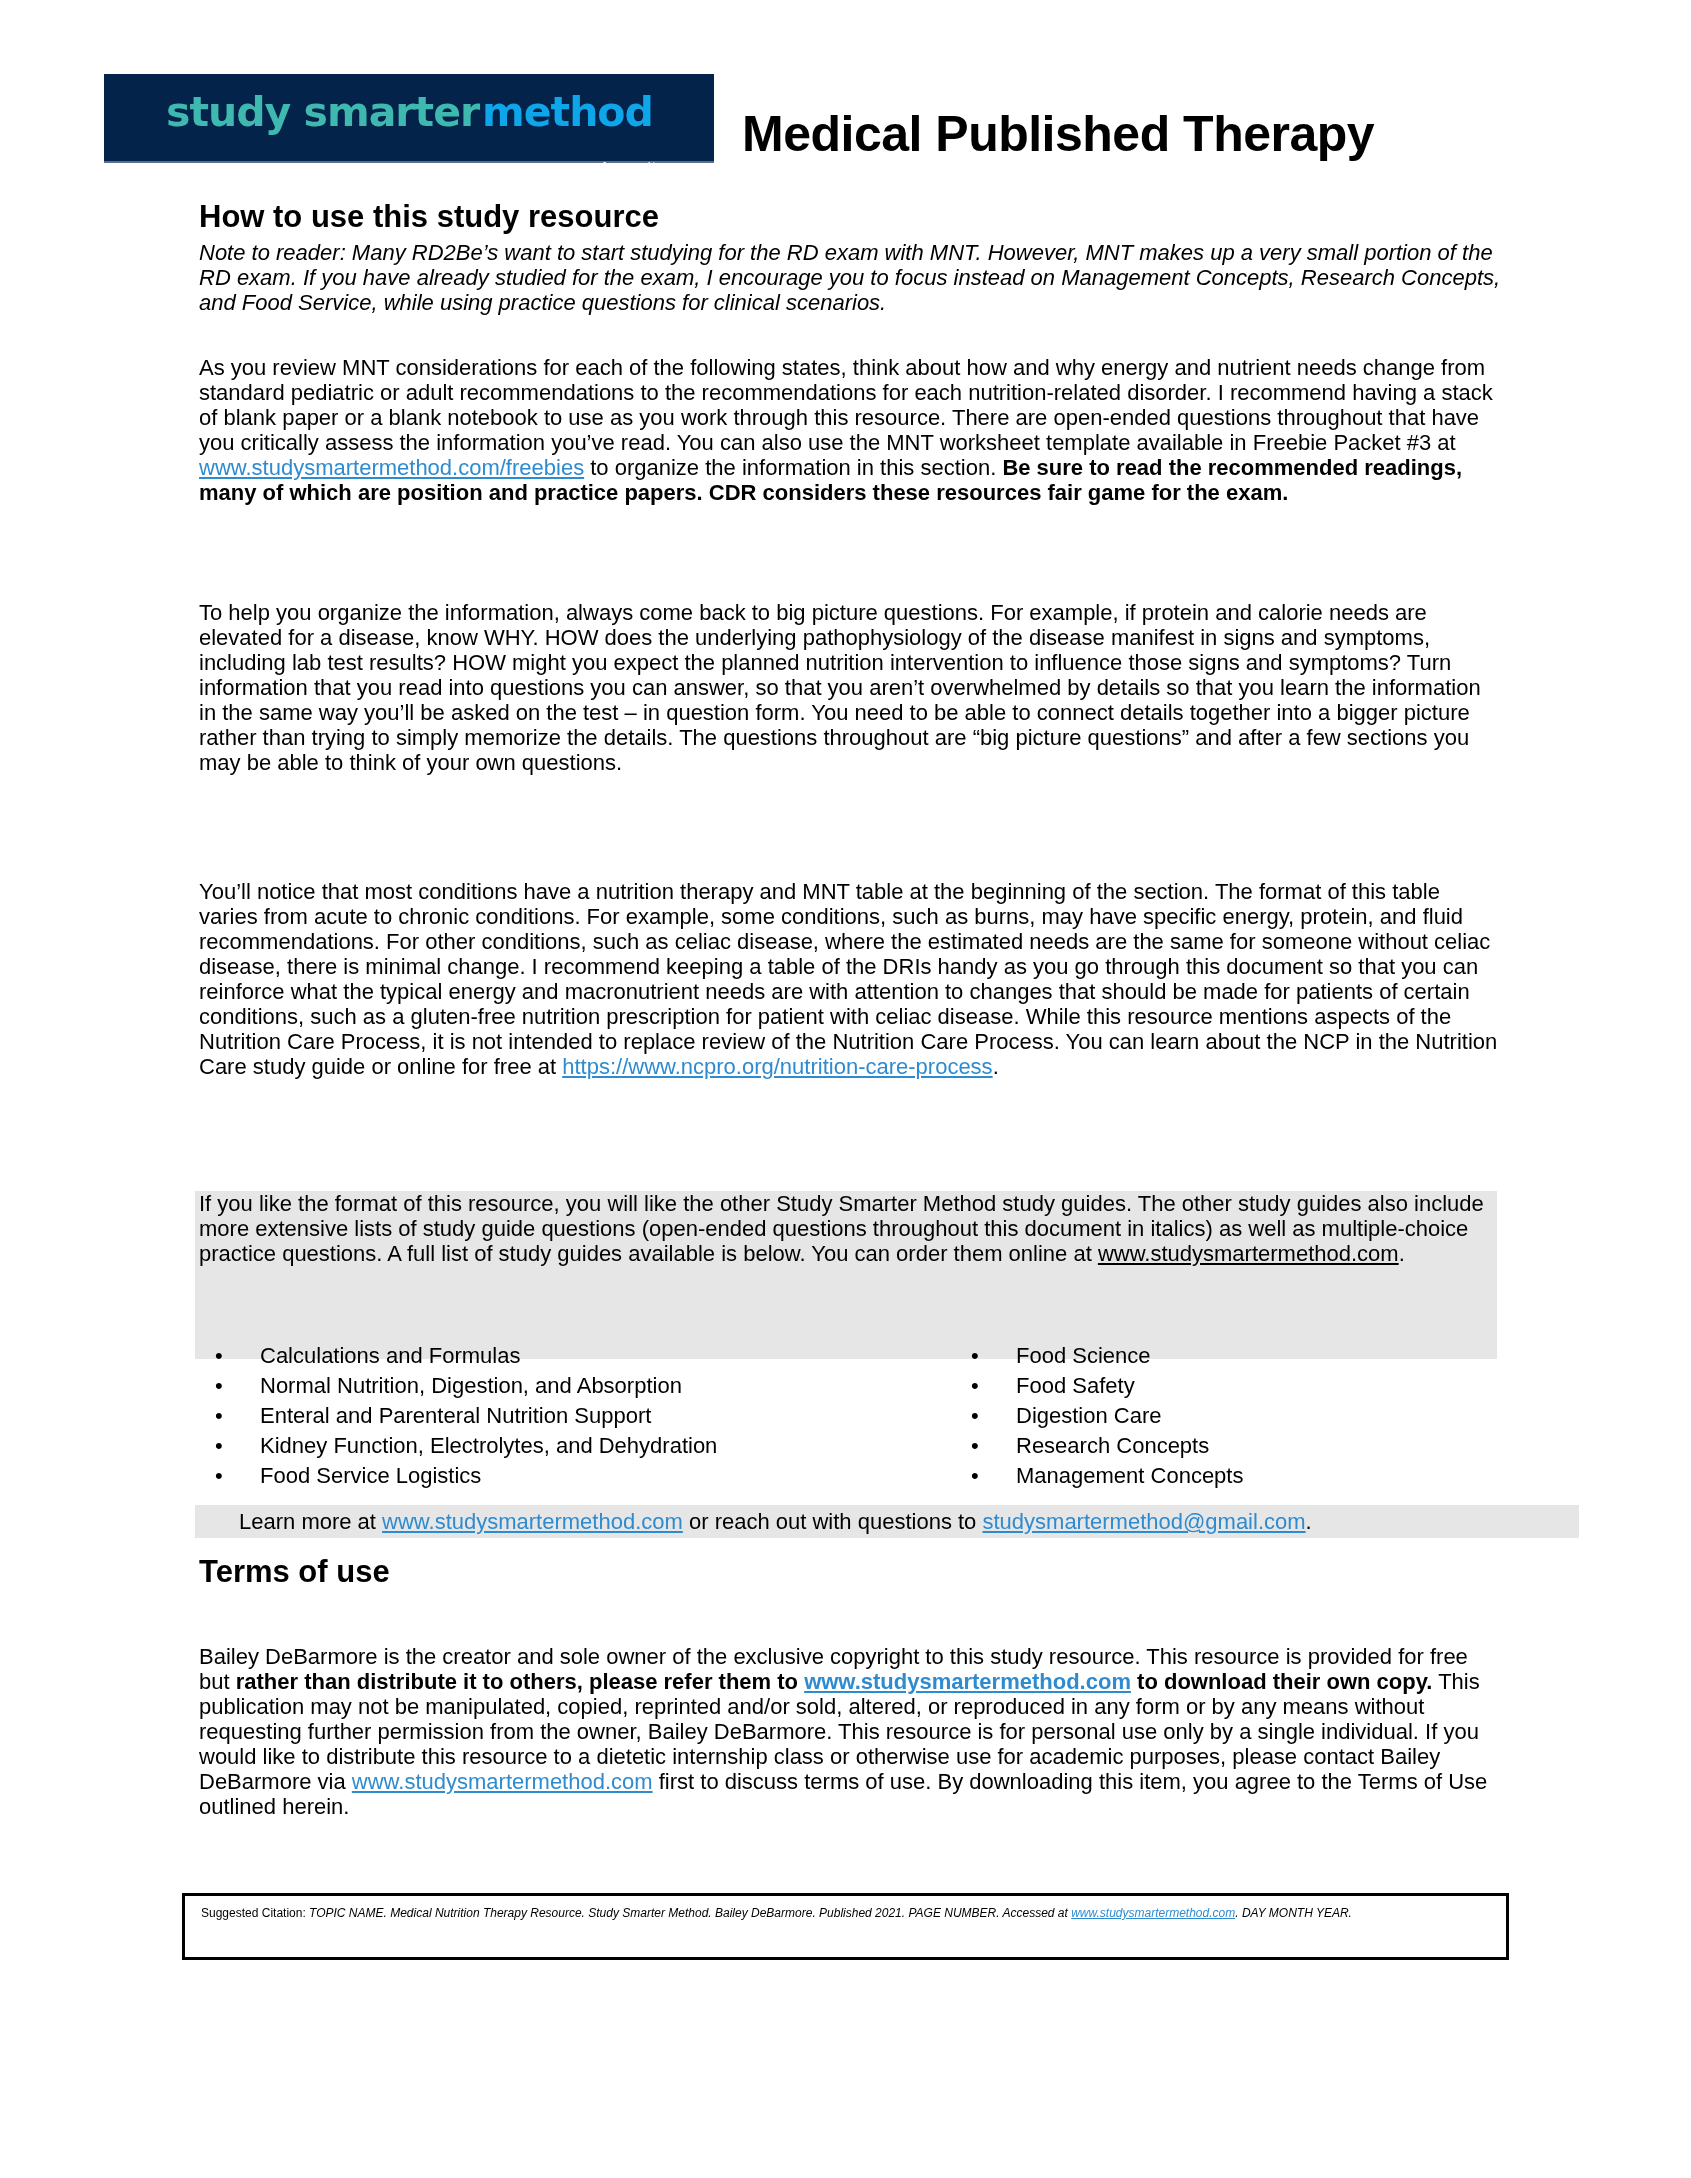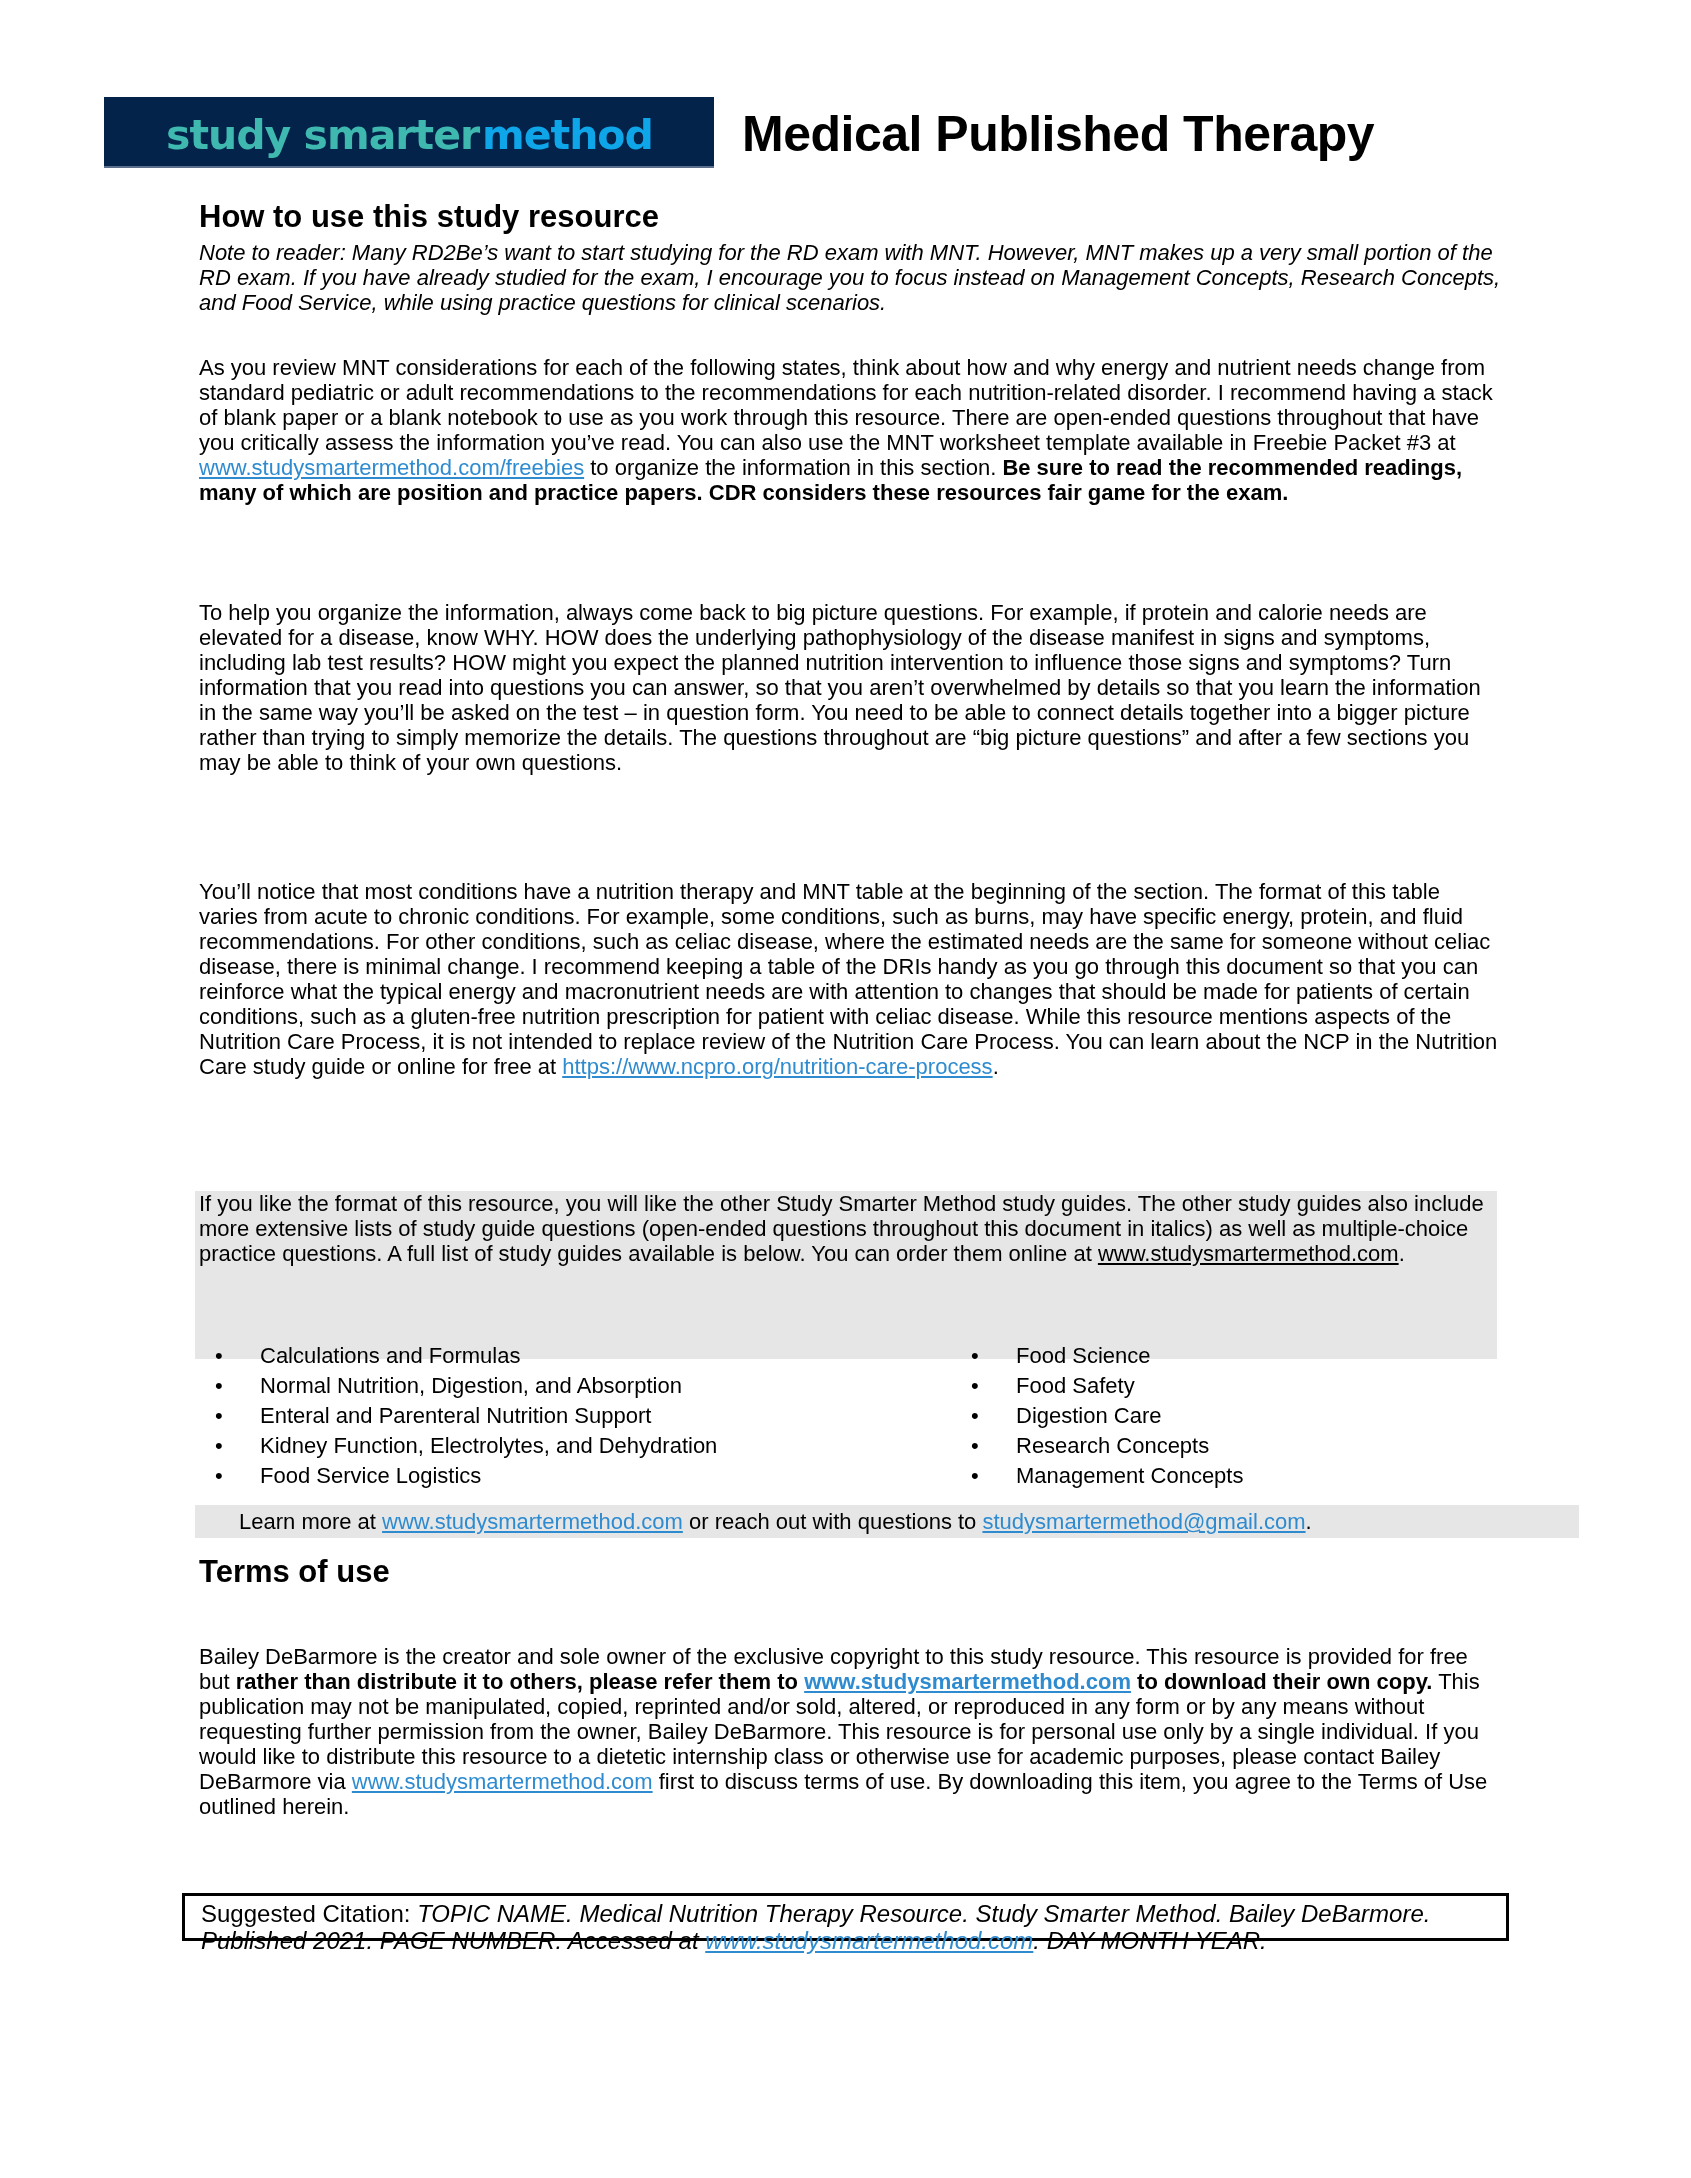--- a/index.html
+++ b/index.html
@@ -1,18 +1,18 @@
 <!DOCTYPE html>
 <html><head>
 <meta charset="utf-8">
 <style>
   html, body { margin:0; padding:0; background:#ffffff; }
   body { width:1692px; height:2178px; position:relative; overflow:hidden;
          font-family:"Liberation Sans", sans-serif; color:#000; }
-  .logo { position:absolute; left:104px; top:97px; width:610px; height:71px;
+  .logo { position:absolute; left:104px; top:74px; width:610px; height:89px;
           background:#03234a; border-bottom:2px solid #5b6f8c; box-sizing:border-box; }
   .logo .word { position:absolute; top:14px; font-family:"DejaVu Sans", sans-serif;
                 font-weight:bold; font-size:41px; letter-spacing:-1px; }
   .logo .teal { left:62px; color:#3fb8b0; }
   .logo .orange { left:378px; color:#0ea5e9; }
   .logo .by { position:absolute; left:498px; top:56px; font-family:"DejaVu Serif", serif;
               font-style:italic; font-size:14px; color:#ffffff;margin-top:30px; }
   .title { position:absolute; left:742px; top:105px; font-size:50px; font-weight:bold; letter-spacing:-0.5px; }
   .h2 { position:absolute; left:199px; font-size:31px; font-weight:bold; }
   .para { position:absolute; left:199px; width:1303px; font-size:22px; line-height:25px; }
@@ -22,22 +22,22 @@
   .graybox { position:absolute; left:195px; top:1191px; width:1302px; height:168px; background:#e6e6e6; }
   .graybox .para { left:4px; top:0px; width:1294px; }
   ul.col { position:absolute; list-style:none; margin:0; padding:0; font-size:22px; line-height:30px; }
   ul.col li { position:relative; padding-left:45px; }
   ul.col li .dot { position:absolute; left:0; top:0; }
   .col-left { left:215px; top:1341px; }
   .col-right { left:971px; top:1341px; }
   .learn { position:absolute; left:195px; top:1505px; width:1384px; height:33px; background:#e6e6e6;
            font-size:22px; line-height:33px; }
   .learn span.inner { position:absolute; left:44px; top:0; }
-  .cite { position:absolute; left:182px; top:1893px; width:1327px; height:48px; border:3px solid #000;
-          box-sizing:border-box; padding:4px 16px; font-size:24px; line-height:27px; }
+  .cite { position:absolute; left:182px; top:1893px; width:1327px; height:67px; border:3px solid #000;
+          box-sizing:border-box; padding:4px 16px; font-size:12px; line-height:27px; }
 </style>
 </head>
 <body>
 
 <div class="logo">
   <span class="word teal">study smarter</span>
   <span class="word orange">method</span>
   <span class="by">by veritense™</span>
 </div>
 <div class="title">Medical Published Therapy</div>

